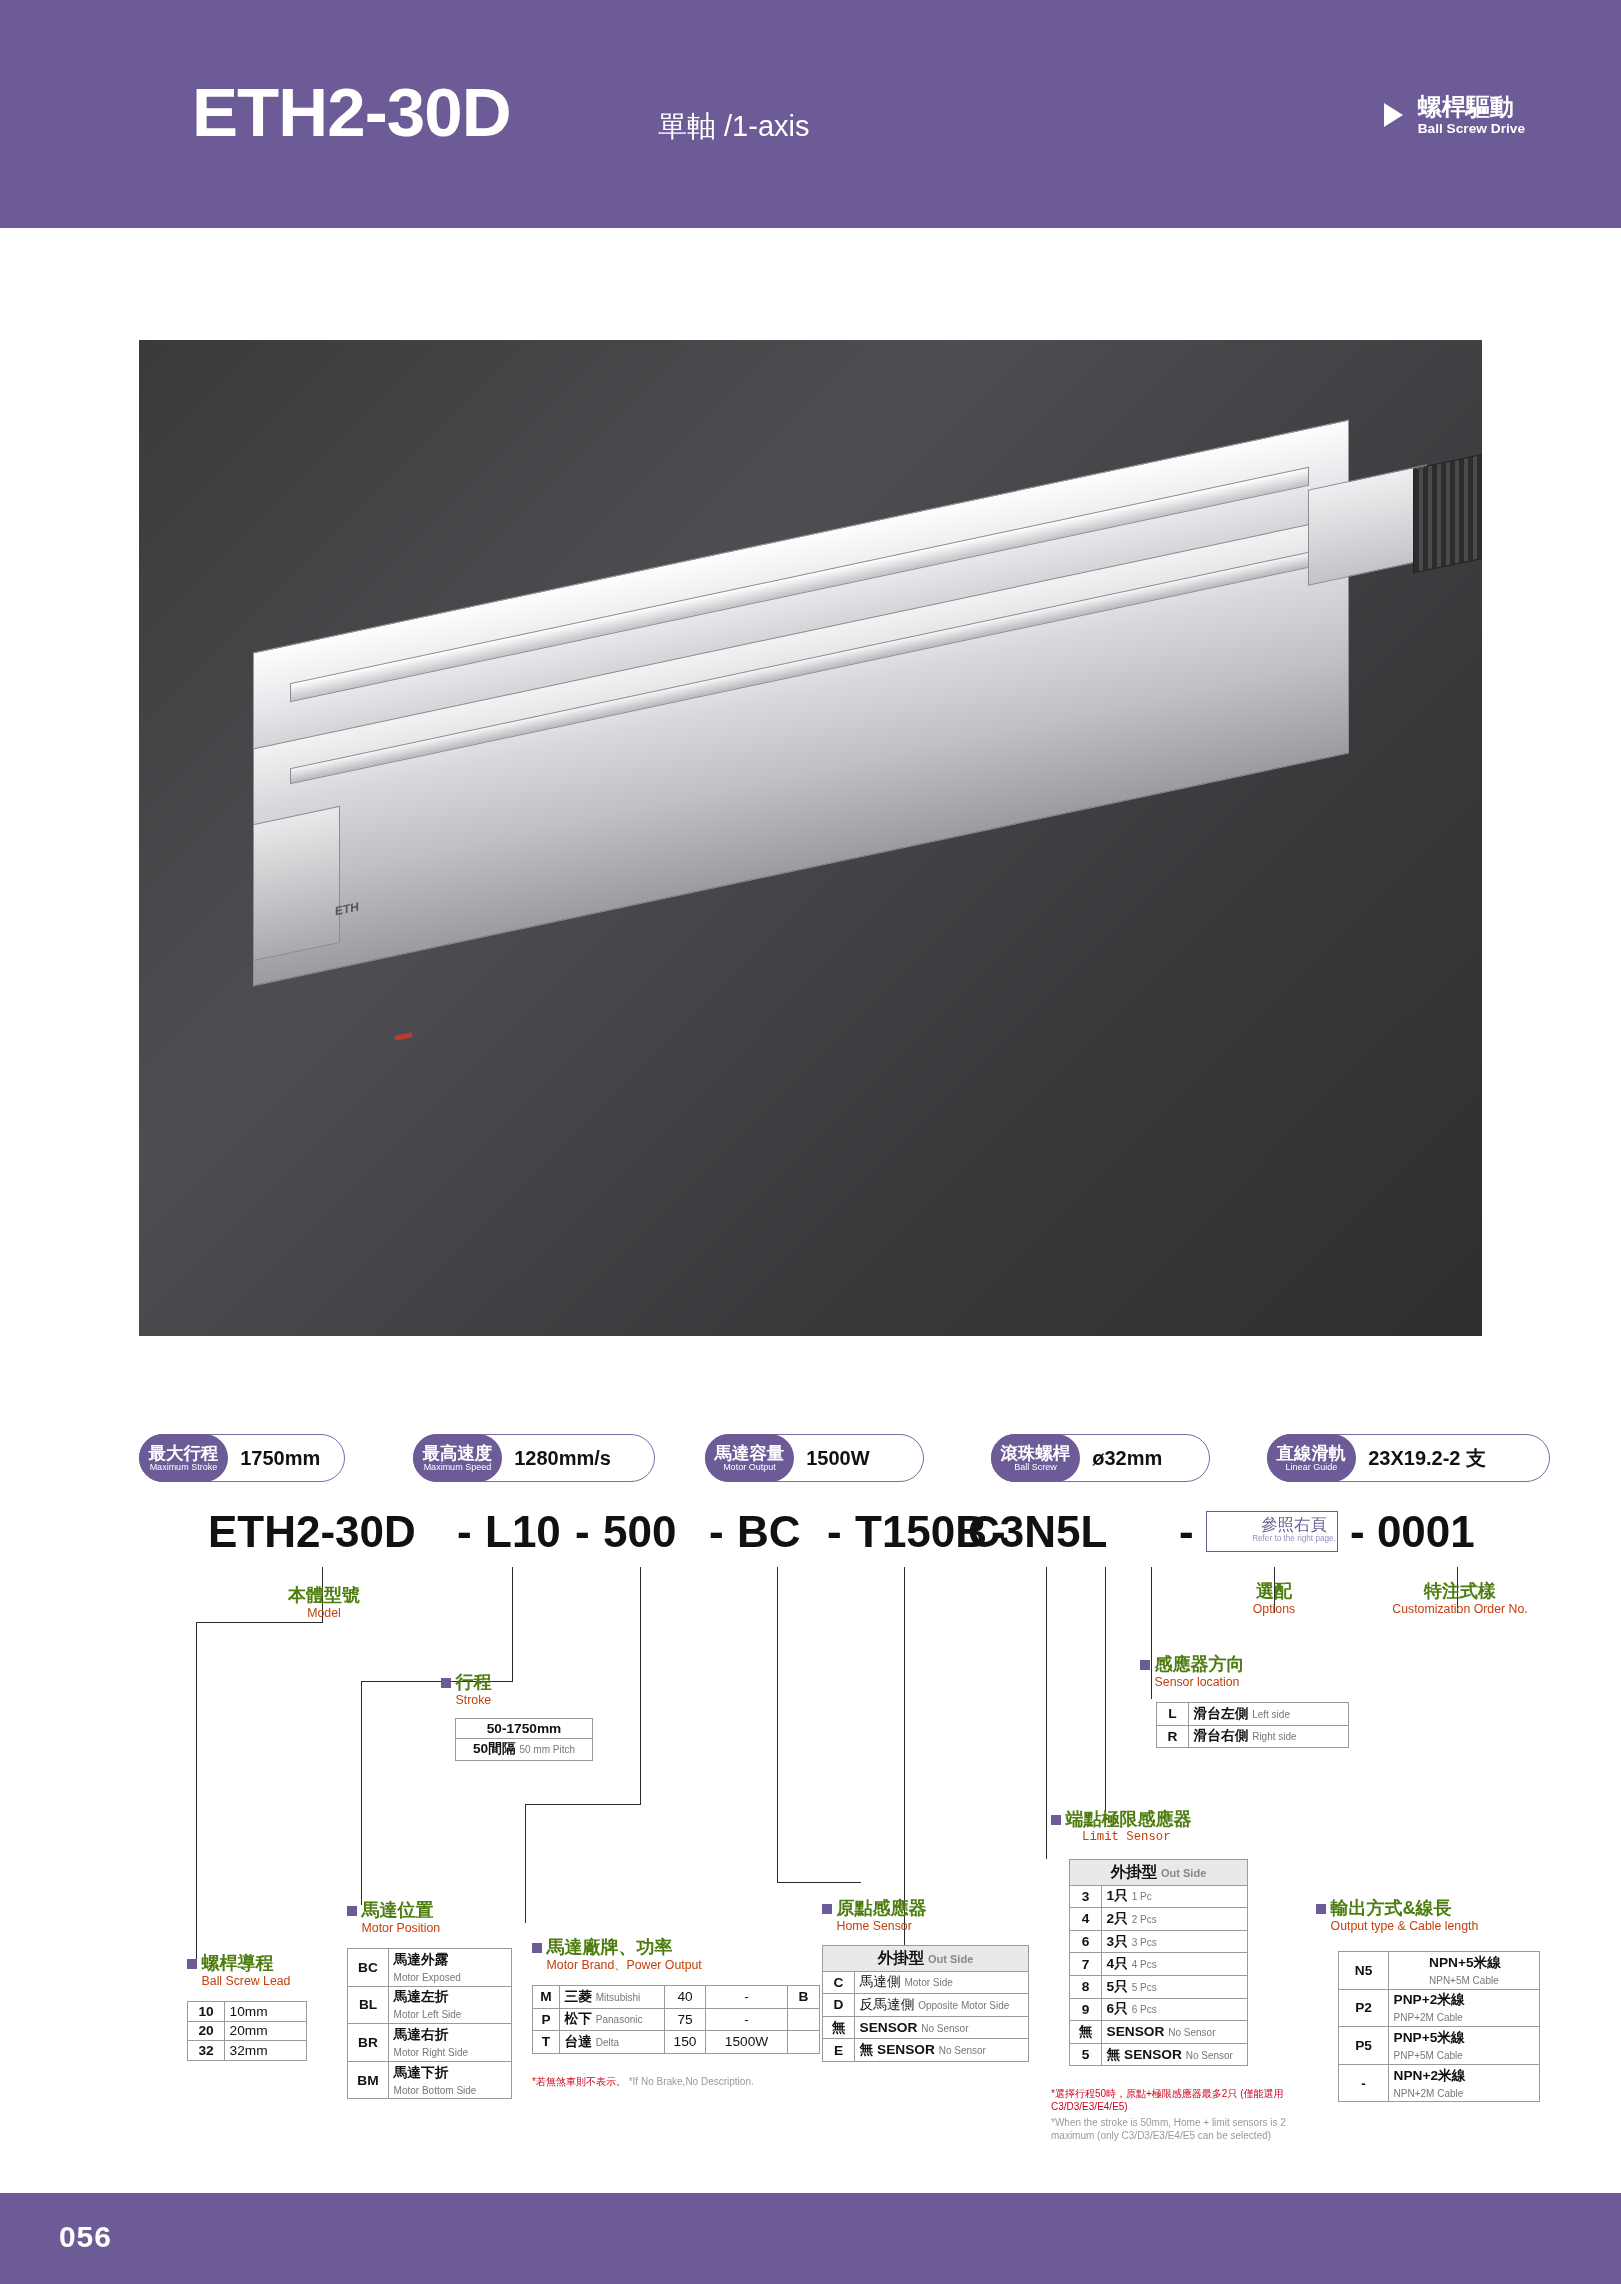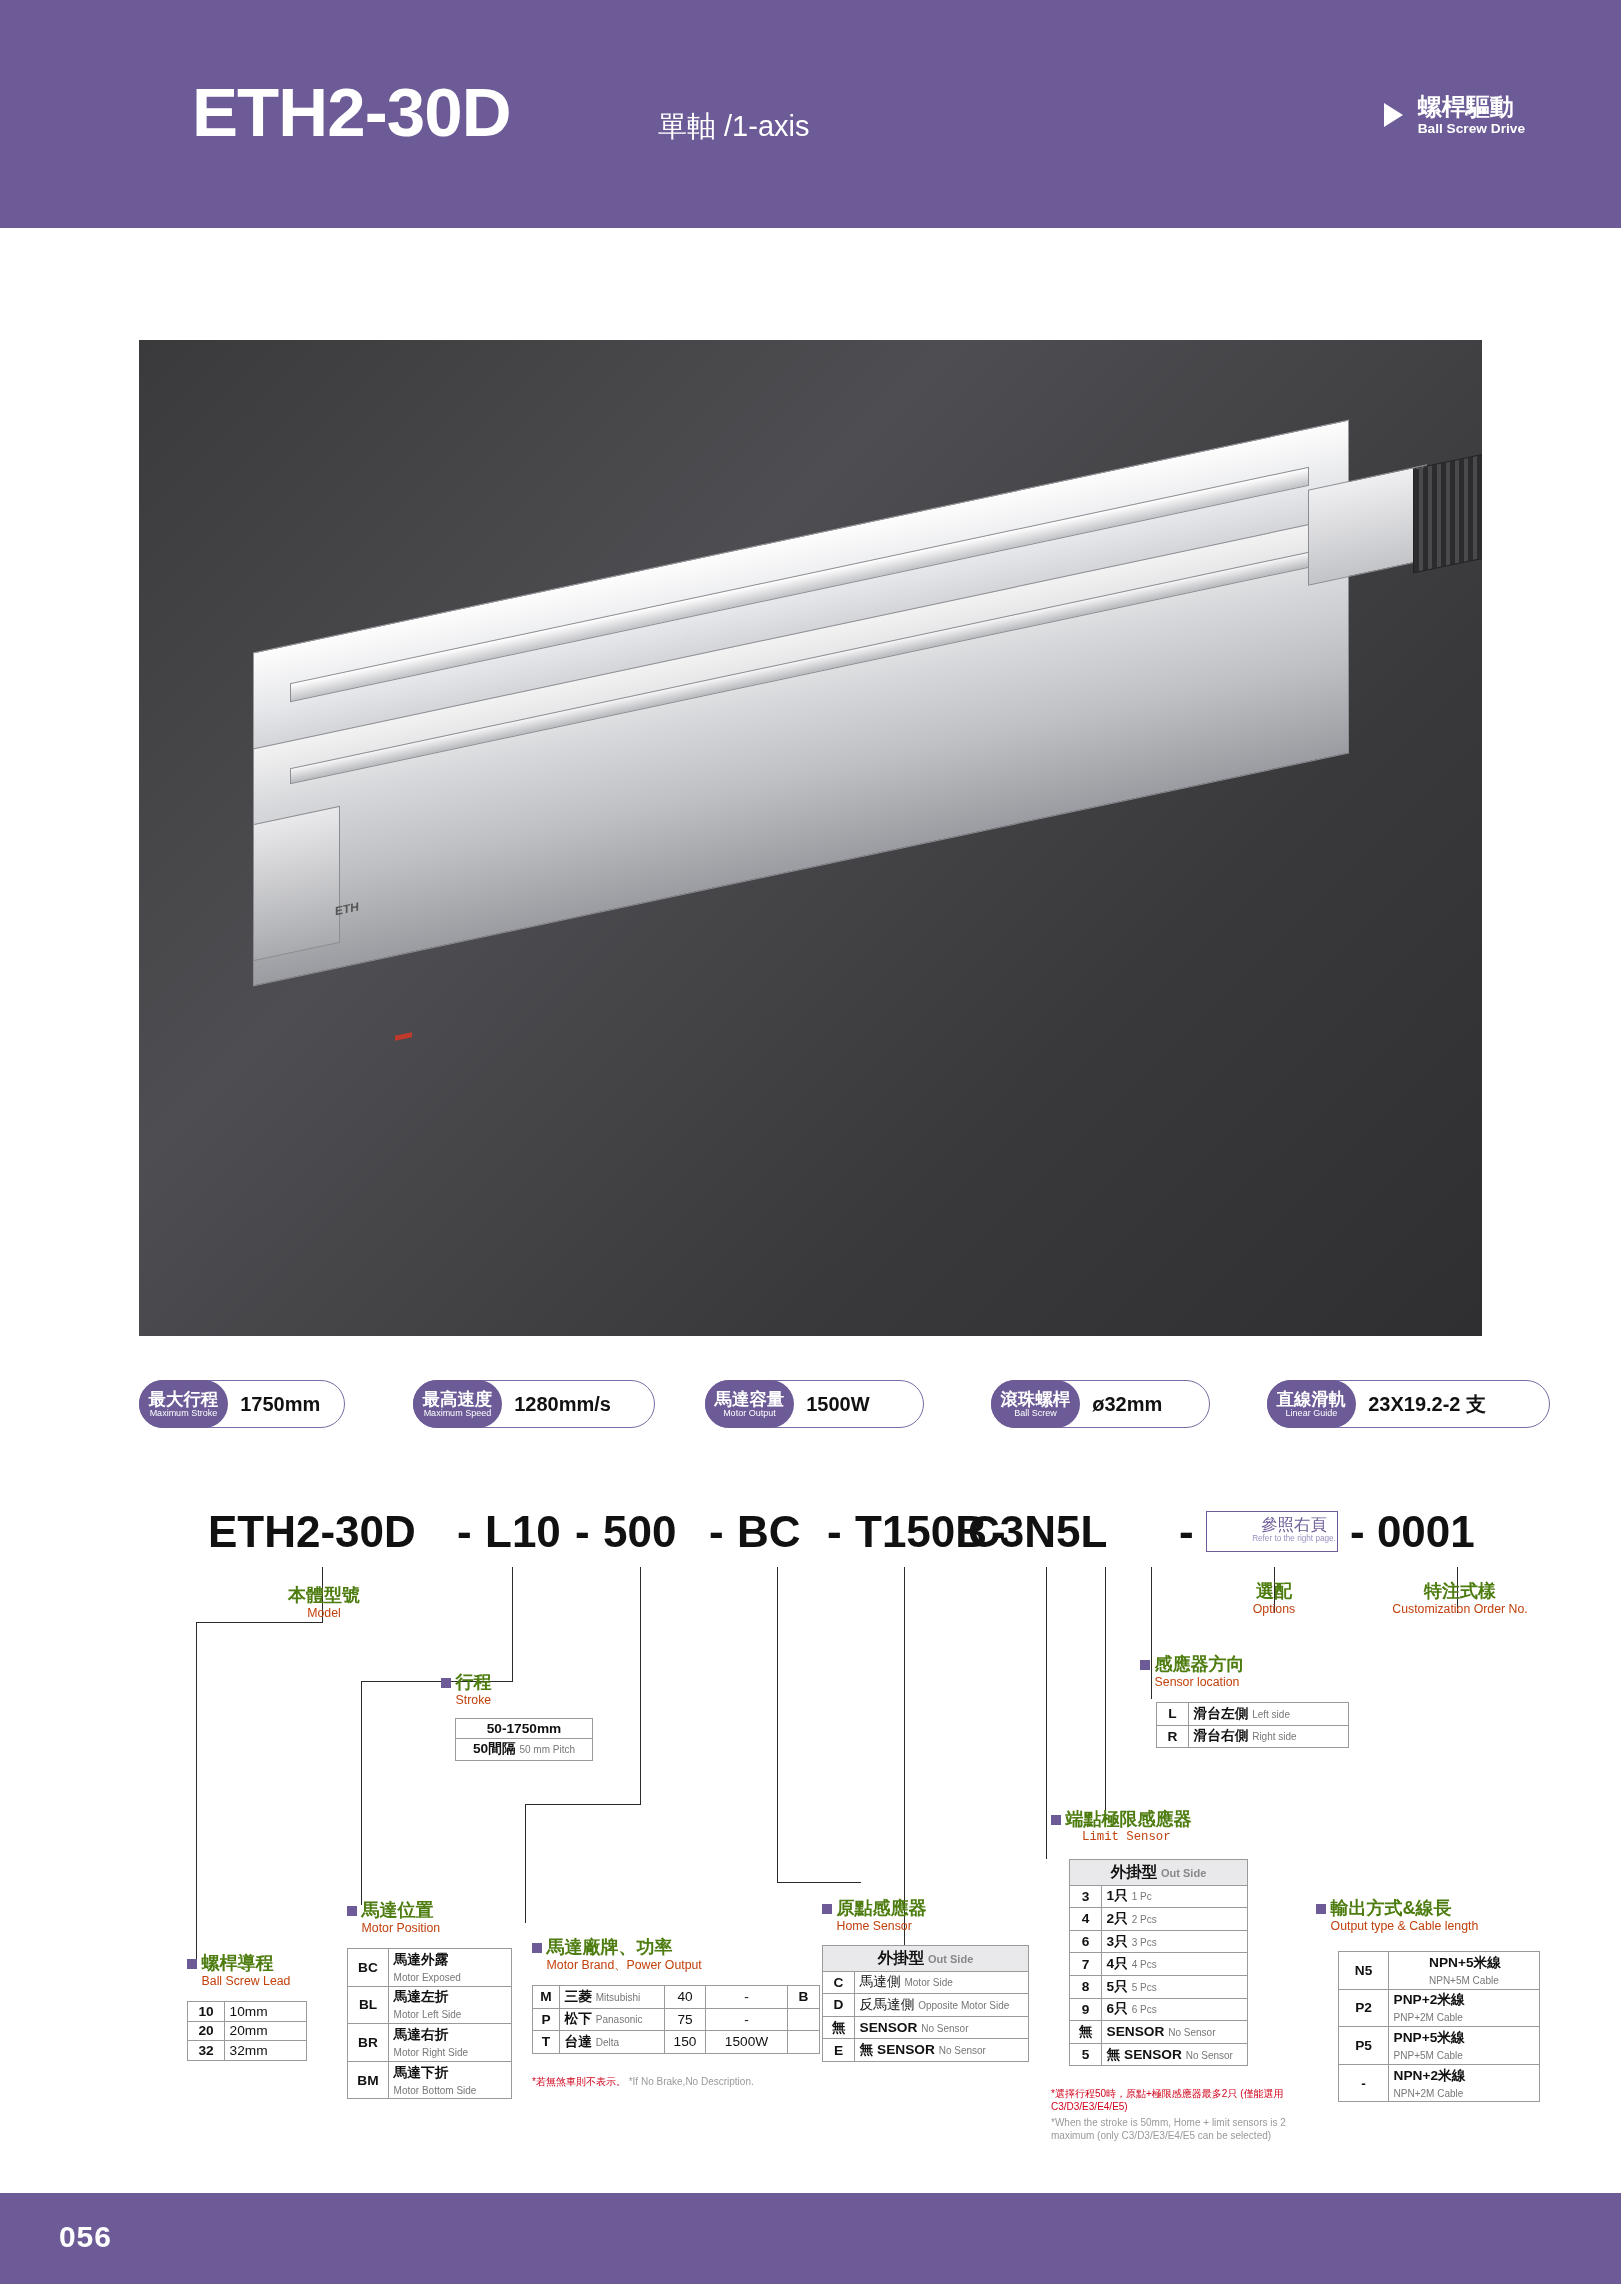--- a/index.html
+++ b/index.html
@@ -101,21 +101,21 @@
   .act .logo {
     position: absolute; left: 196px; top: 562px; font-size: 12px; color: #555; font-weight: bold;
     transform: skewY(-12deg);
   }
   .act .redmark {
     position: absolute; left: 256px; top: 694px; width: 17.4px; height: 4.6px; background:#c0392b;
     transform: skewY(-12deg);
   }
 
   
-  .specs { position: absolute; left: 139px; top: 1380px; width: 1343px; height: 50px; }
+  .specs { position: absolute; left: 139px; top: 1434px; width: 1343px; height: 50px; }
   .pill {
     position: absolute; top: 0; height: 48px; border: 1.4px solid #7b6aa3; border-radius: 24px;
     background: #ffffff; display: flex; align-items: center;
   }
   .pill .cap {
     height: 48px; border-radius: 24px; background: #6c5b96; color: #fff;
     display: flex; flex-direction: column; justify-content: center; align-items: center;
     padding: 0 10px; margin-left: -1.4px;
   }
   .pill .cap .c1 { font-size: 17.4px; font-weight: bold; line-height: 18px; }

